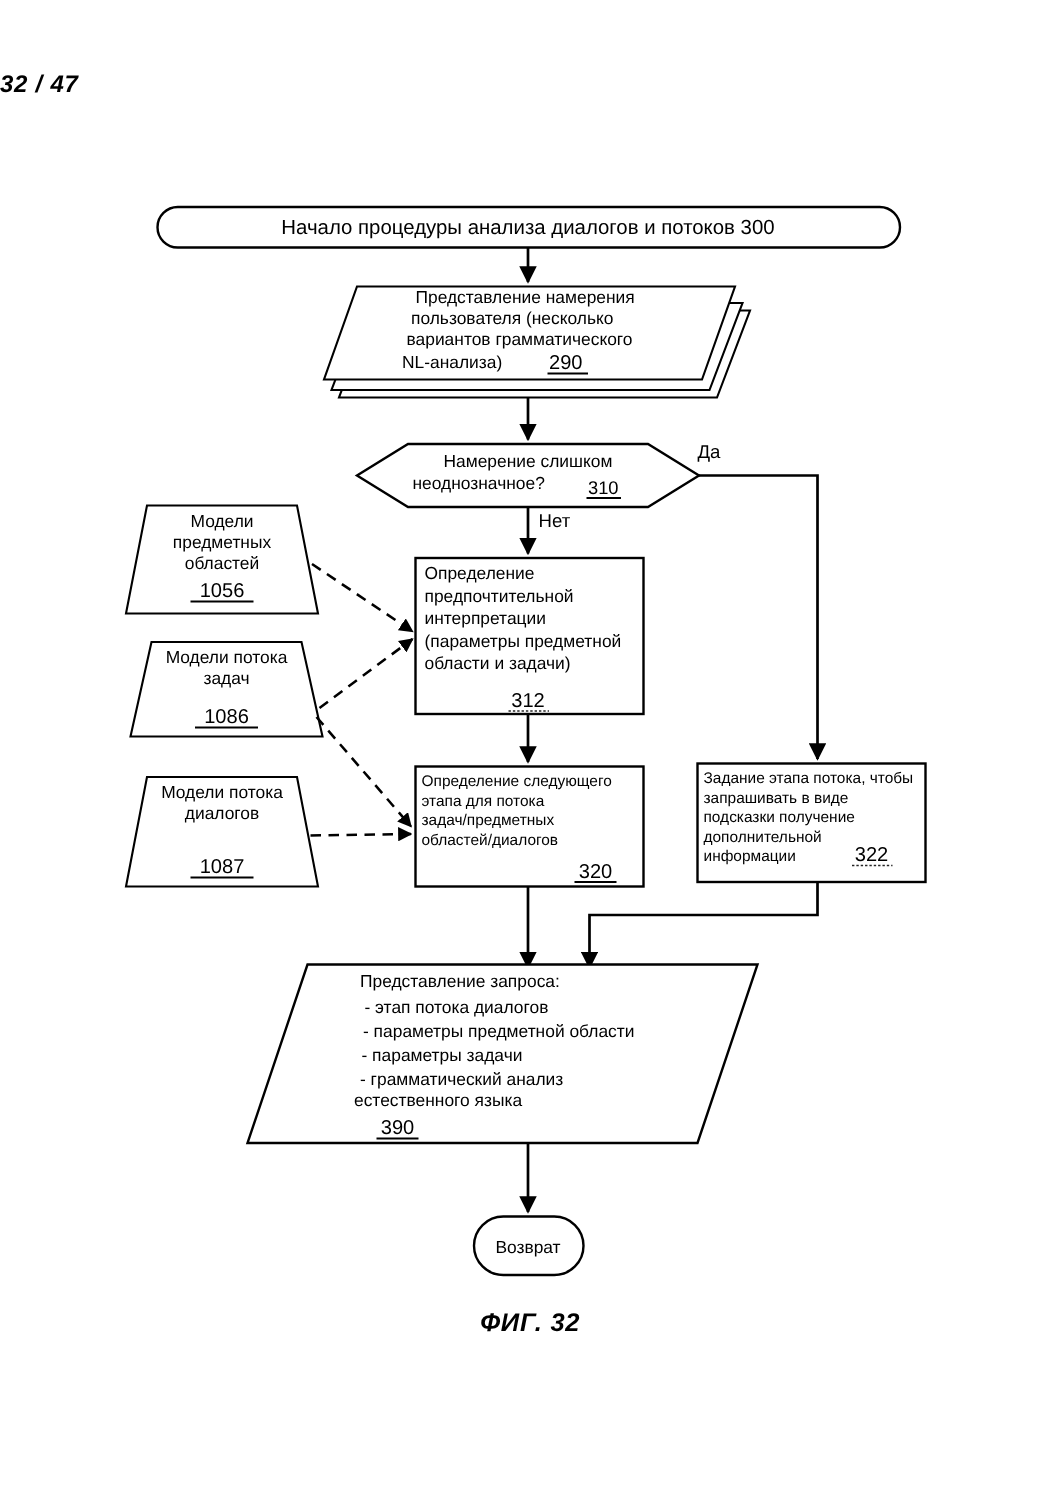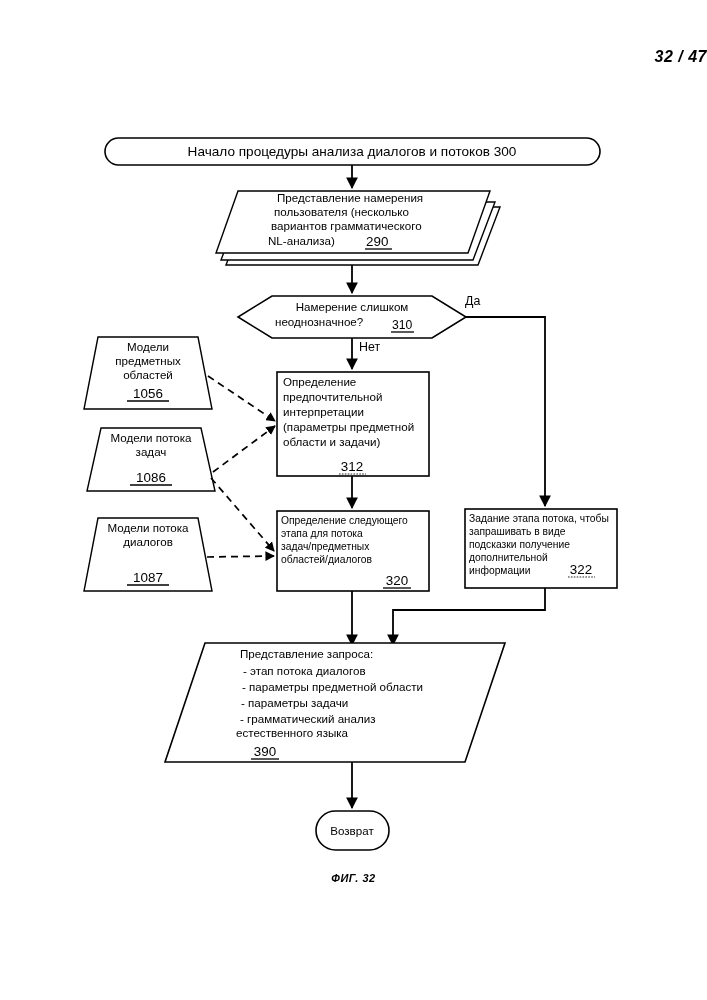--- a/index.html
+++ b/index.html
@@ -20,33 +20,33 @@
     position: relative;
     width: 707px;
     height: 1000px;
     background: #ffffff;
   }
   .page-header {
     position: absolute;
     top: 48px;
     left: 0;
     width: 707px;
-    text-align: right;
+    text-align: left;
     font-size: 16px;
     font-weight: bold;
     font-style: italic;
     letter-spacing: 0.5px;
   }
   .fig-caption {
     position: absolute;
     top: 872px;
     left: 0;
     width: 707px;
     text-align: center;
-    font-size: 11px;
+    font-size: 17px;
     font-weight: bold;
     font-style: italic;
     letter-spacing: 0.5px;
   }
   svg.flow {
     position: absolute;
     top: 0;
     left: 0;
     width: 707px;
     height: 1000px;

